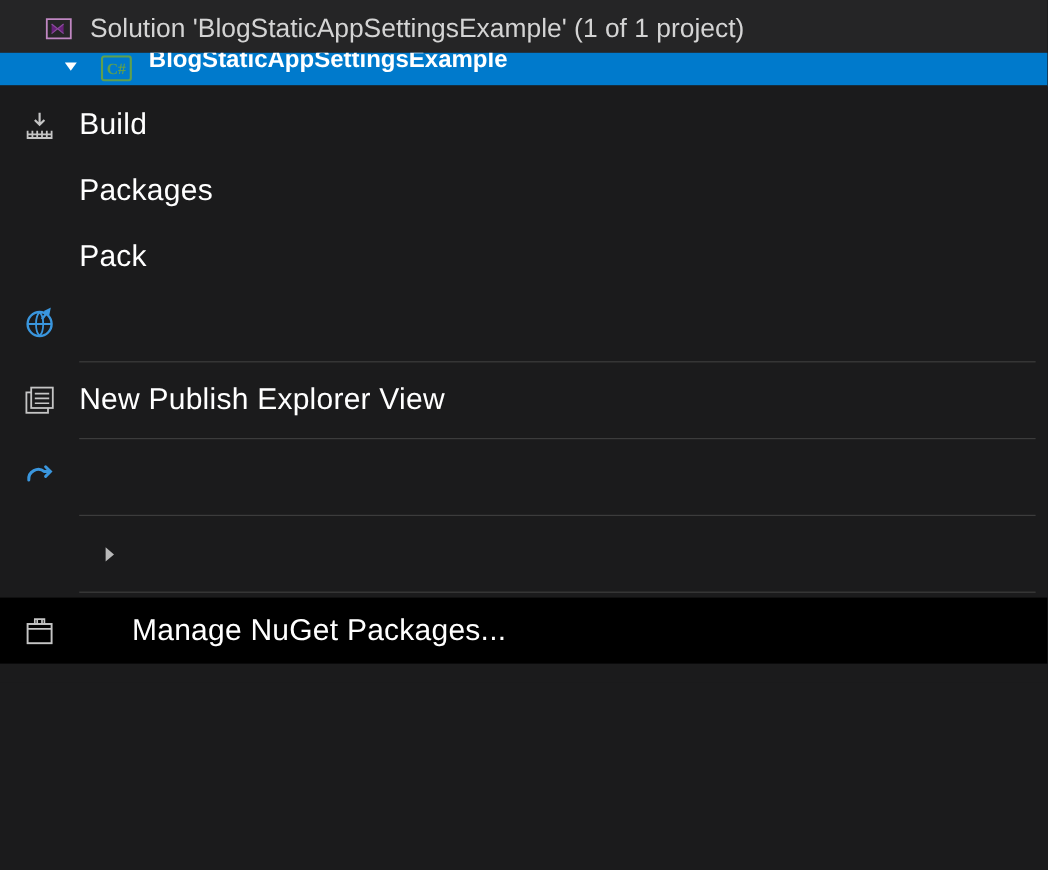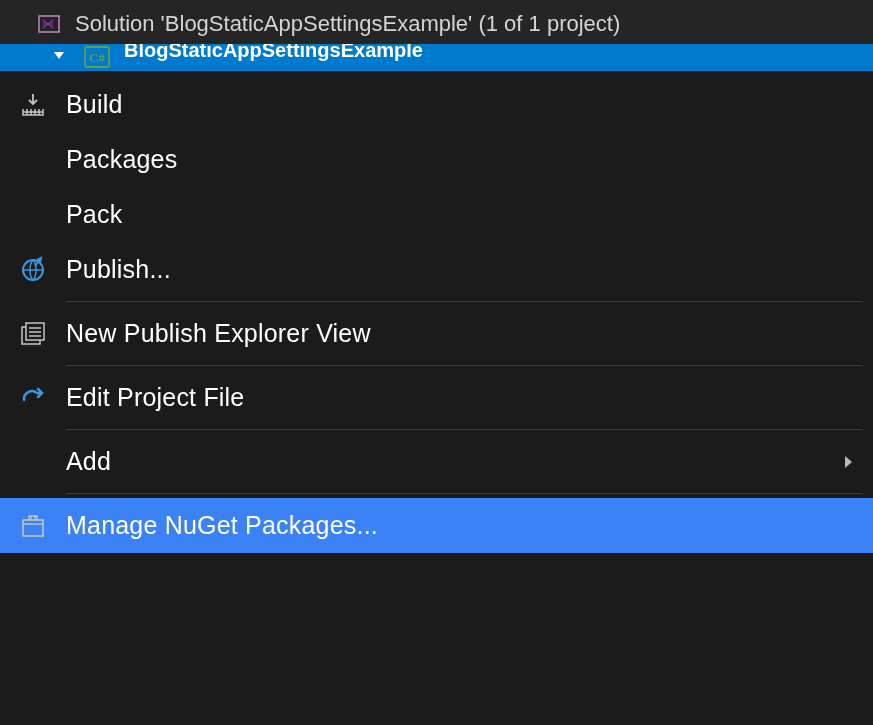--- a/index.html
+++ b/index.html
@@ -71,21 +71,22 @@
       padding: 6px 0 16px 0;
     }
     .menu-item {
       display: flex;
       align-items: center;
       height: 55px;
       padding: 0;
       cursor: default;
     }
     .menu-item.hover {
-      background: #3b82f6;
+      background: #000000;
+      gap: 44px;
     }
     .icon-col {
       width: 66px;
       display: flex;
       align-items: center;
       justify-content: center;
     }
     .label-col {
       flex: 1;
       font-size: 25px;
@@ -168,21 +169,20 @@
   </div>
 
   <div class="menu-item">
     <div class="icon-col">
       <svg width="28" height="28" viewBox="0 0 28 28">
         <circle cx="14" cy="14" r="10" stroke="#3a96dd" stroke-width="2" fill="none"></circle>
         <path d="M 4 14 L 24 14 M 14 4 C 10 8 10 20 14 24 M 14 4 C 18 8 18 20 14 24" stroke="#3a96dd" stroke-width="1.5" fill="none"></path>
         <path d="M 18 4 L 22 2 L 21 7 M 22 2 L 16 10" stroke="#3a96dd" stroke-width="2" fill="none"></path>
       </svg>
     </div>
-    <div class="label-col">Publish...</div>
     <div class="sub-col"></div>
   </div>
 
   <div class="separator"></div>
 
 
   <div class="menu-item">
     <div class="icon-col">
       <svg width="28" height="28" viewBox="0 0 28 28">
         <rect x="3" y="7" width="18" height="17" stroke="#c5c5c5" stroke-width="1.5" fill="none"></rect>
@@ -195,29 +195,27 @@
   </div>
 
   <div class="separator"></div>
 
   <div class="menu-item">
     <div class="icon-col">
       <svg width="28" height="28" viewBox="0 0 28 28">
         <path d="M 5 16 A 8 8 0 0 1 18 9 L 22 9 M 19 5 L 23 9 L 19 13" stroke="#3a96dd" stroke-width="2.5" fill="none" stroke-linecap="round"></path>
       </svg>
     </div>
-    <div class="label-col">Edit Project File</div>
     <div class="sub-col"></div>
   </div>
 
   <div class="separator"></div>
 
   <div class="menu-item">
     <div class="icon-col"></div>
-    <div class="label-col">Add</div>
     <div class="sub-col">
         <div class="chevron-right"></div>
       </div>
   </div>
 
   <div class="separator"></div>
 
   <div class="menu-item hover">
     <div class="icon-col">
       <svg width="28" height="28" viewBox="0 0 28 28">

